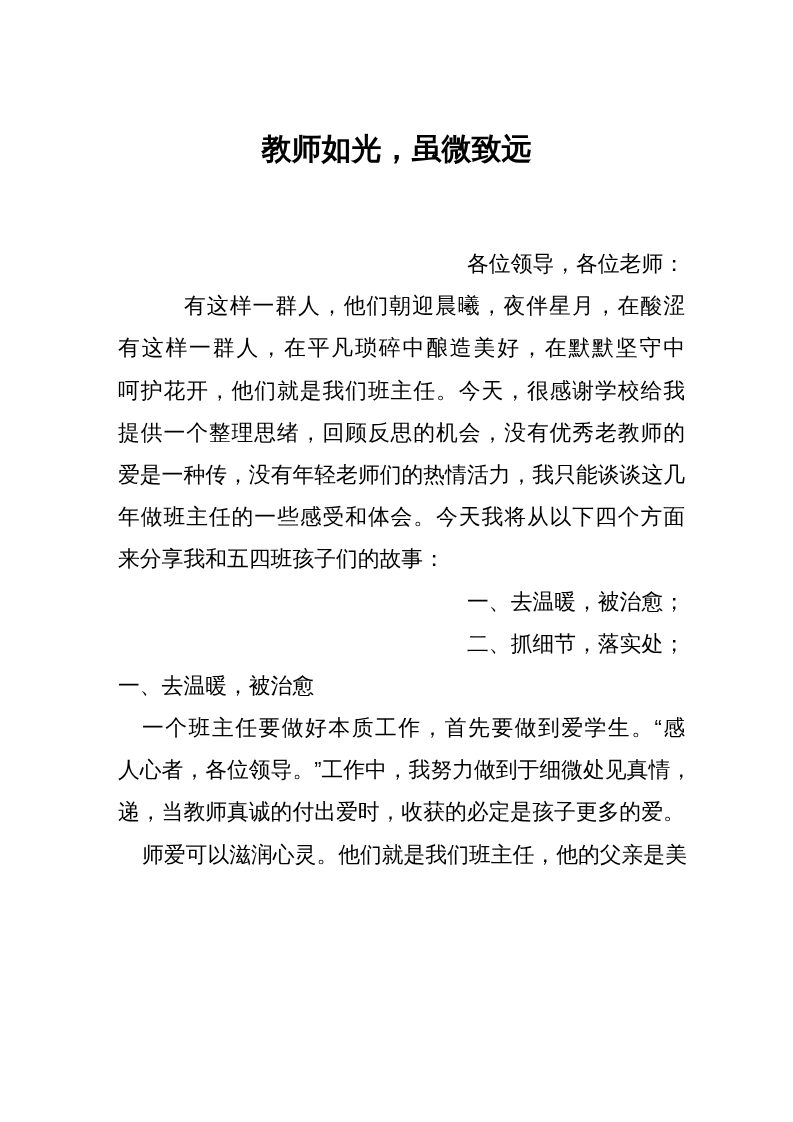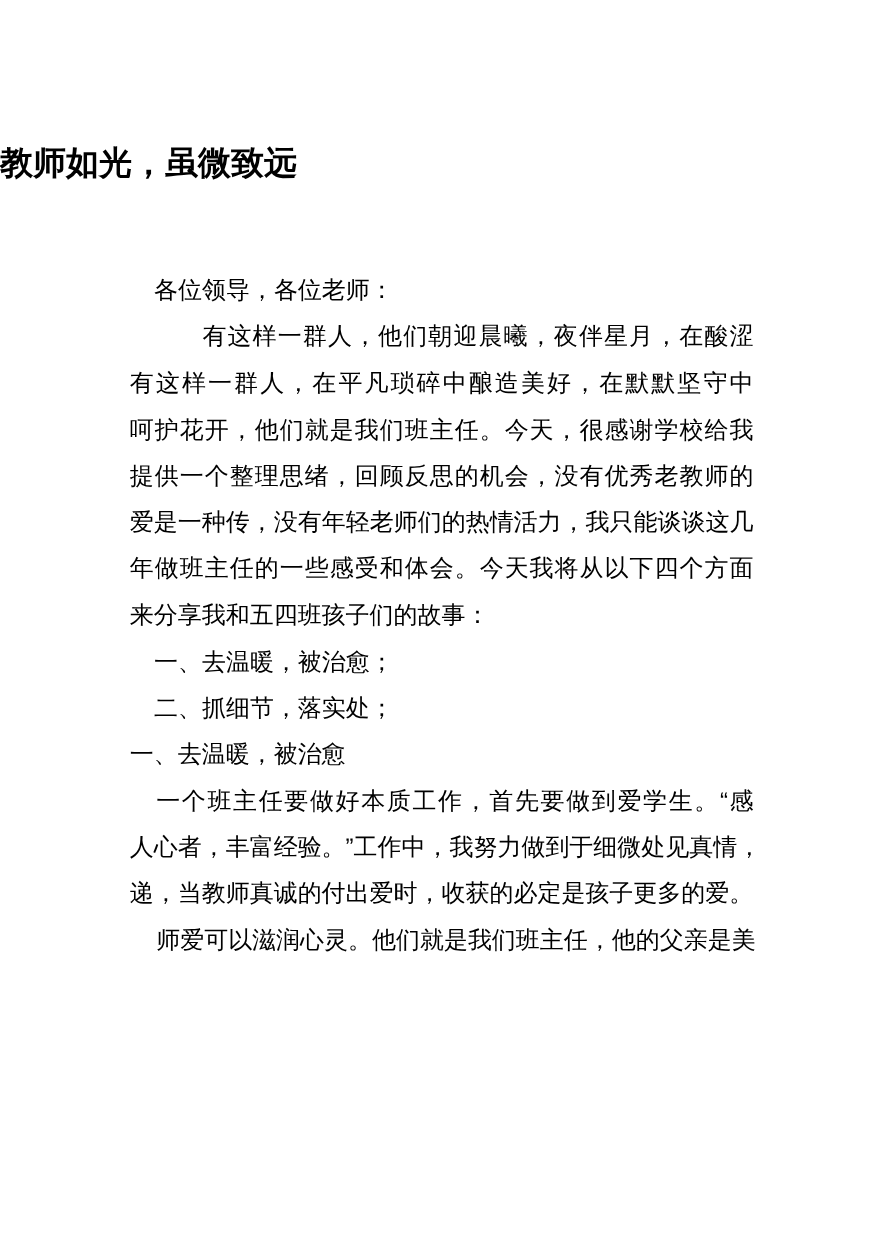--- a/index.html
+++ b/index.html
@@ -14,40 +14,40 @@
     background: #ffffff;
     overflow: hidden;
     font-family: "Liberation Sans", sans-serif;
     color: #000000;
   }
   .doc-title {
     position: absolute;
     top: 130px;
     left: 0;
     width: 793px;
-    text-align: left;
+    text-align: center;
     font-size: 30px;
     line-height: 38px;
     font-weight: bold;
     white-space: nowrap;
   }
   .body-text {
     position: absolute;
     top: 243px;
     left: 118px;
     width: 567px;
   }
   .line {
     font-size: 21.8px;
     line-height: 42.2px;
     height: 42.2px;
     white-space: nowrap;
   }
   
-  .i1 { margin-left: 22px; }
+  .i1 { margin-left: 22px; text-align: right; }
   .i2 { margin-left: 24px; }
   .i3 { margin-left: 66px; }
   
   .j  { text-align: justify; text-align-last: justify; }
 </style>
 </head>
 <body>
 
 <div class="page" style="background: rgb(255, 255, 255); color: rgb(0, 0, 0);">
   <div class="doc-title">教师如光，虽微致远</div>
@@ -57,17 +57,17 @@
       <div class="line  j">有这样一群人，在平凡琐碎中酿造美好，在默默坚守中</div>
       <div class="line  j">呵护花开，他们就是我们班主任。今天，很感谢学校给我</div>
       <div class="line  j">提供一个整理思绪，回顾反思的机会，没有优秀老教师的</div>
       <div class="line  j">爱是一种传，没有年轻老师们的热情活力，我只能谈谈这几</div>
       <div class="line  j">年做班主任的一些感受和体会。今天我将从以下四个方面</div>
       <div class="line ">来分享我和五四班孩子们的故事：</div>
       <div class="line i1">一、去温暖，被治愈；</div>
       <div class="line i1">二、抓细节，落实处；</div>
       <div class="line ">一、去温暖，被治愈</div>
       <div class="line i2 j">一个班主任要做好本质工作，首先要做到爱学生。“感</div>
-      <div class="line  j">人心者，丰富经验。”工作中，我努力做到于细微处见真情，</div>
+      <div class="line  j">人心者，各位领导。”工作中，我努力做到于细微处见真情，</div>
       <div class="line ">递，当教师真诚的付出爱时，收获的必定是孩子更多的爱。</div>
       <div class="line i2 j">师爱可以滋润心灵。他们就是我们班主任，他的父亲是美</div>
     </div>
 </div>
 
 </body></html>

